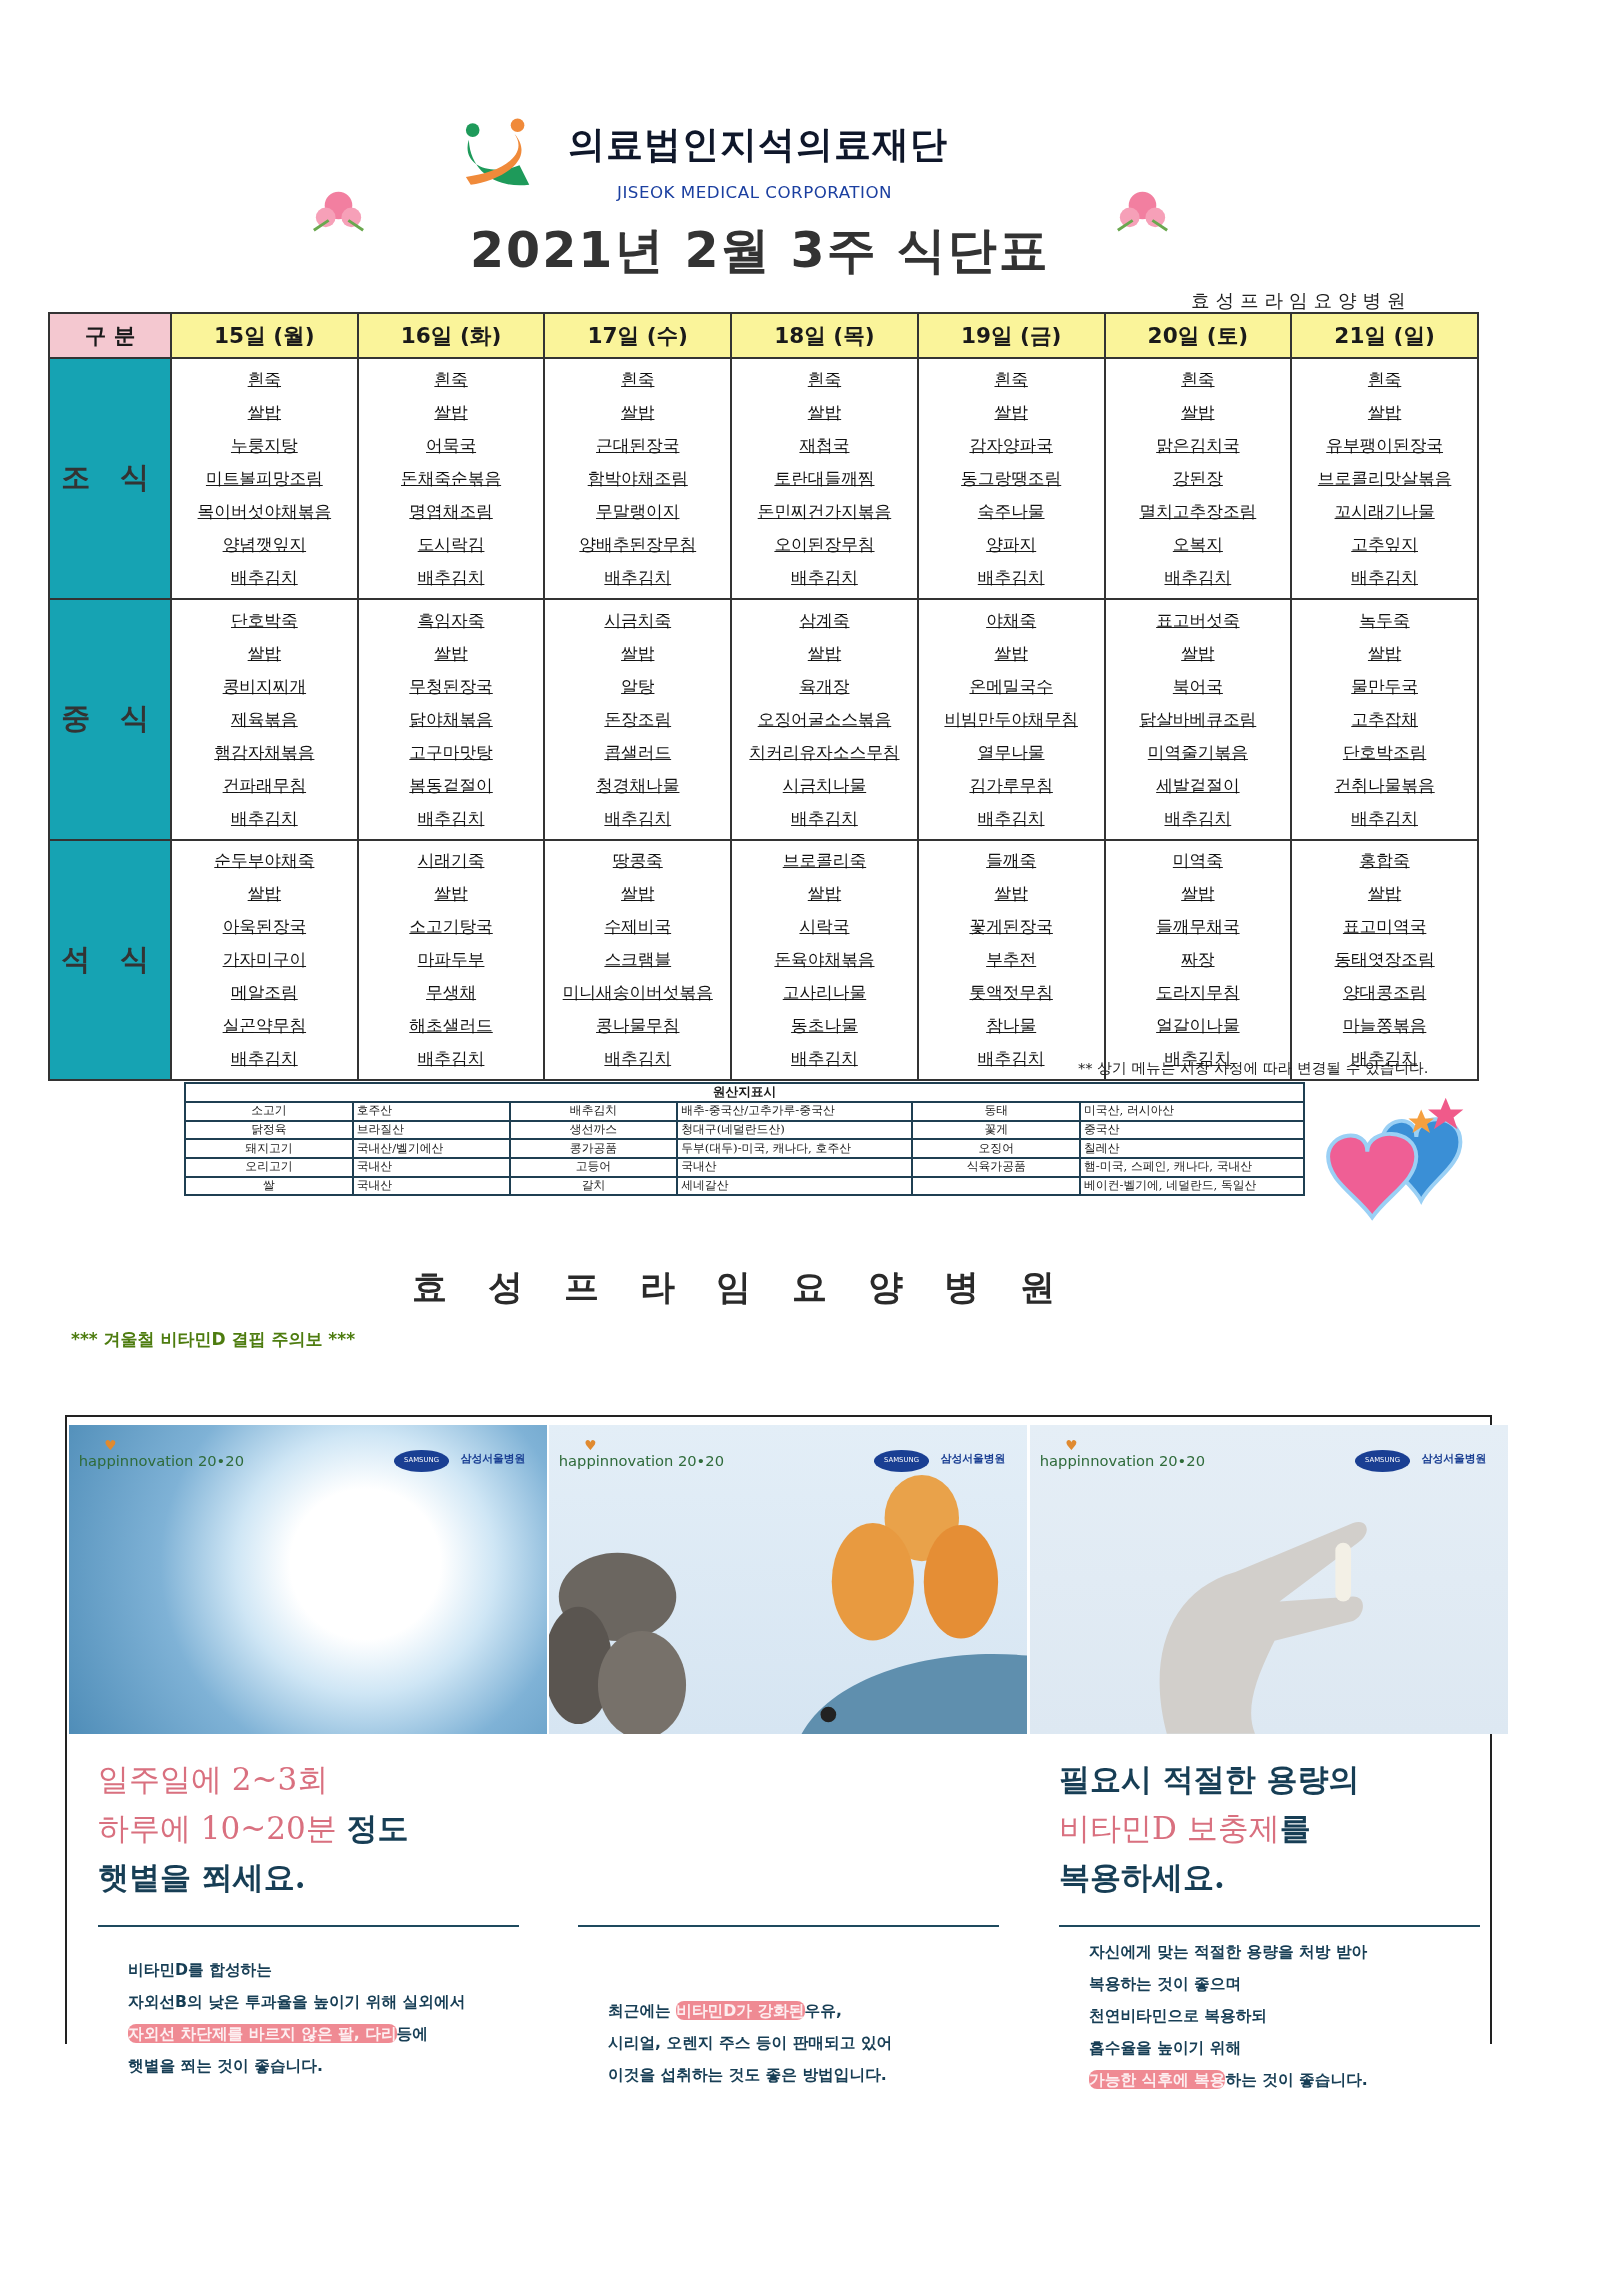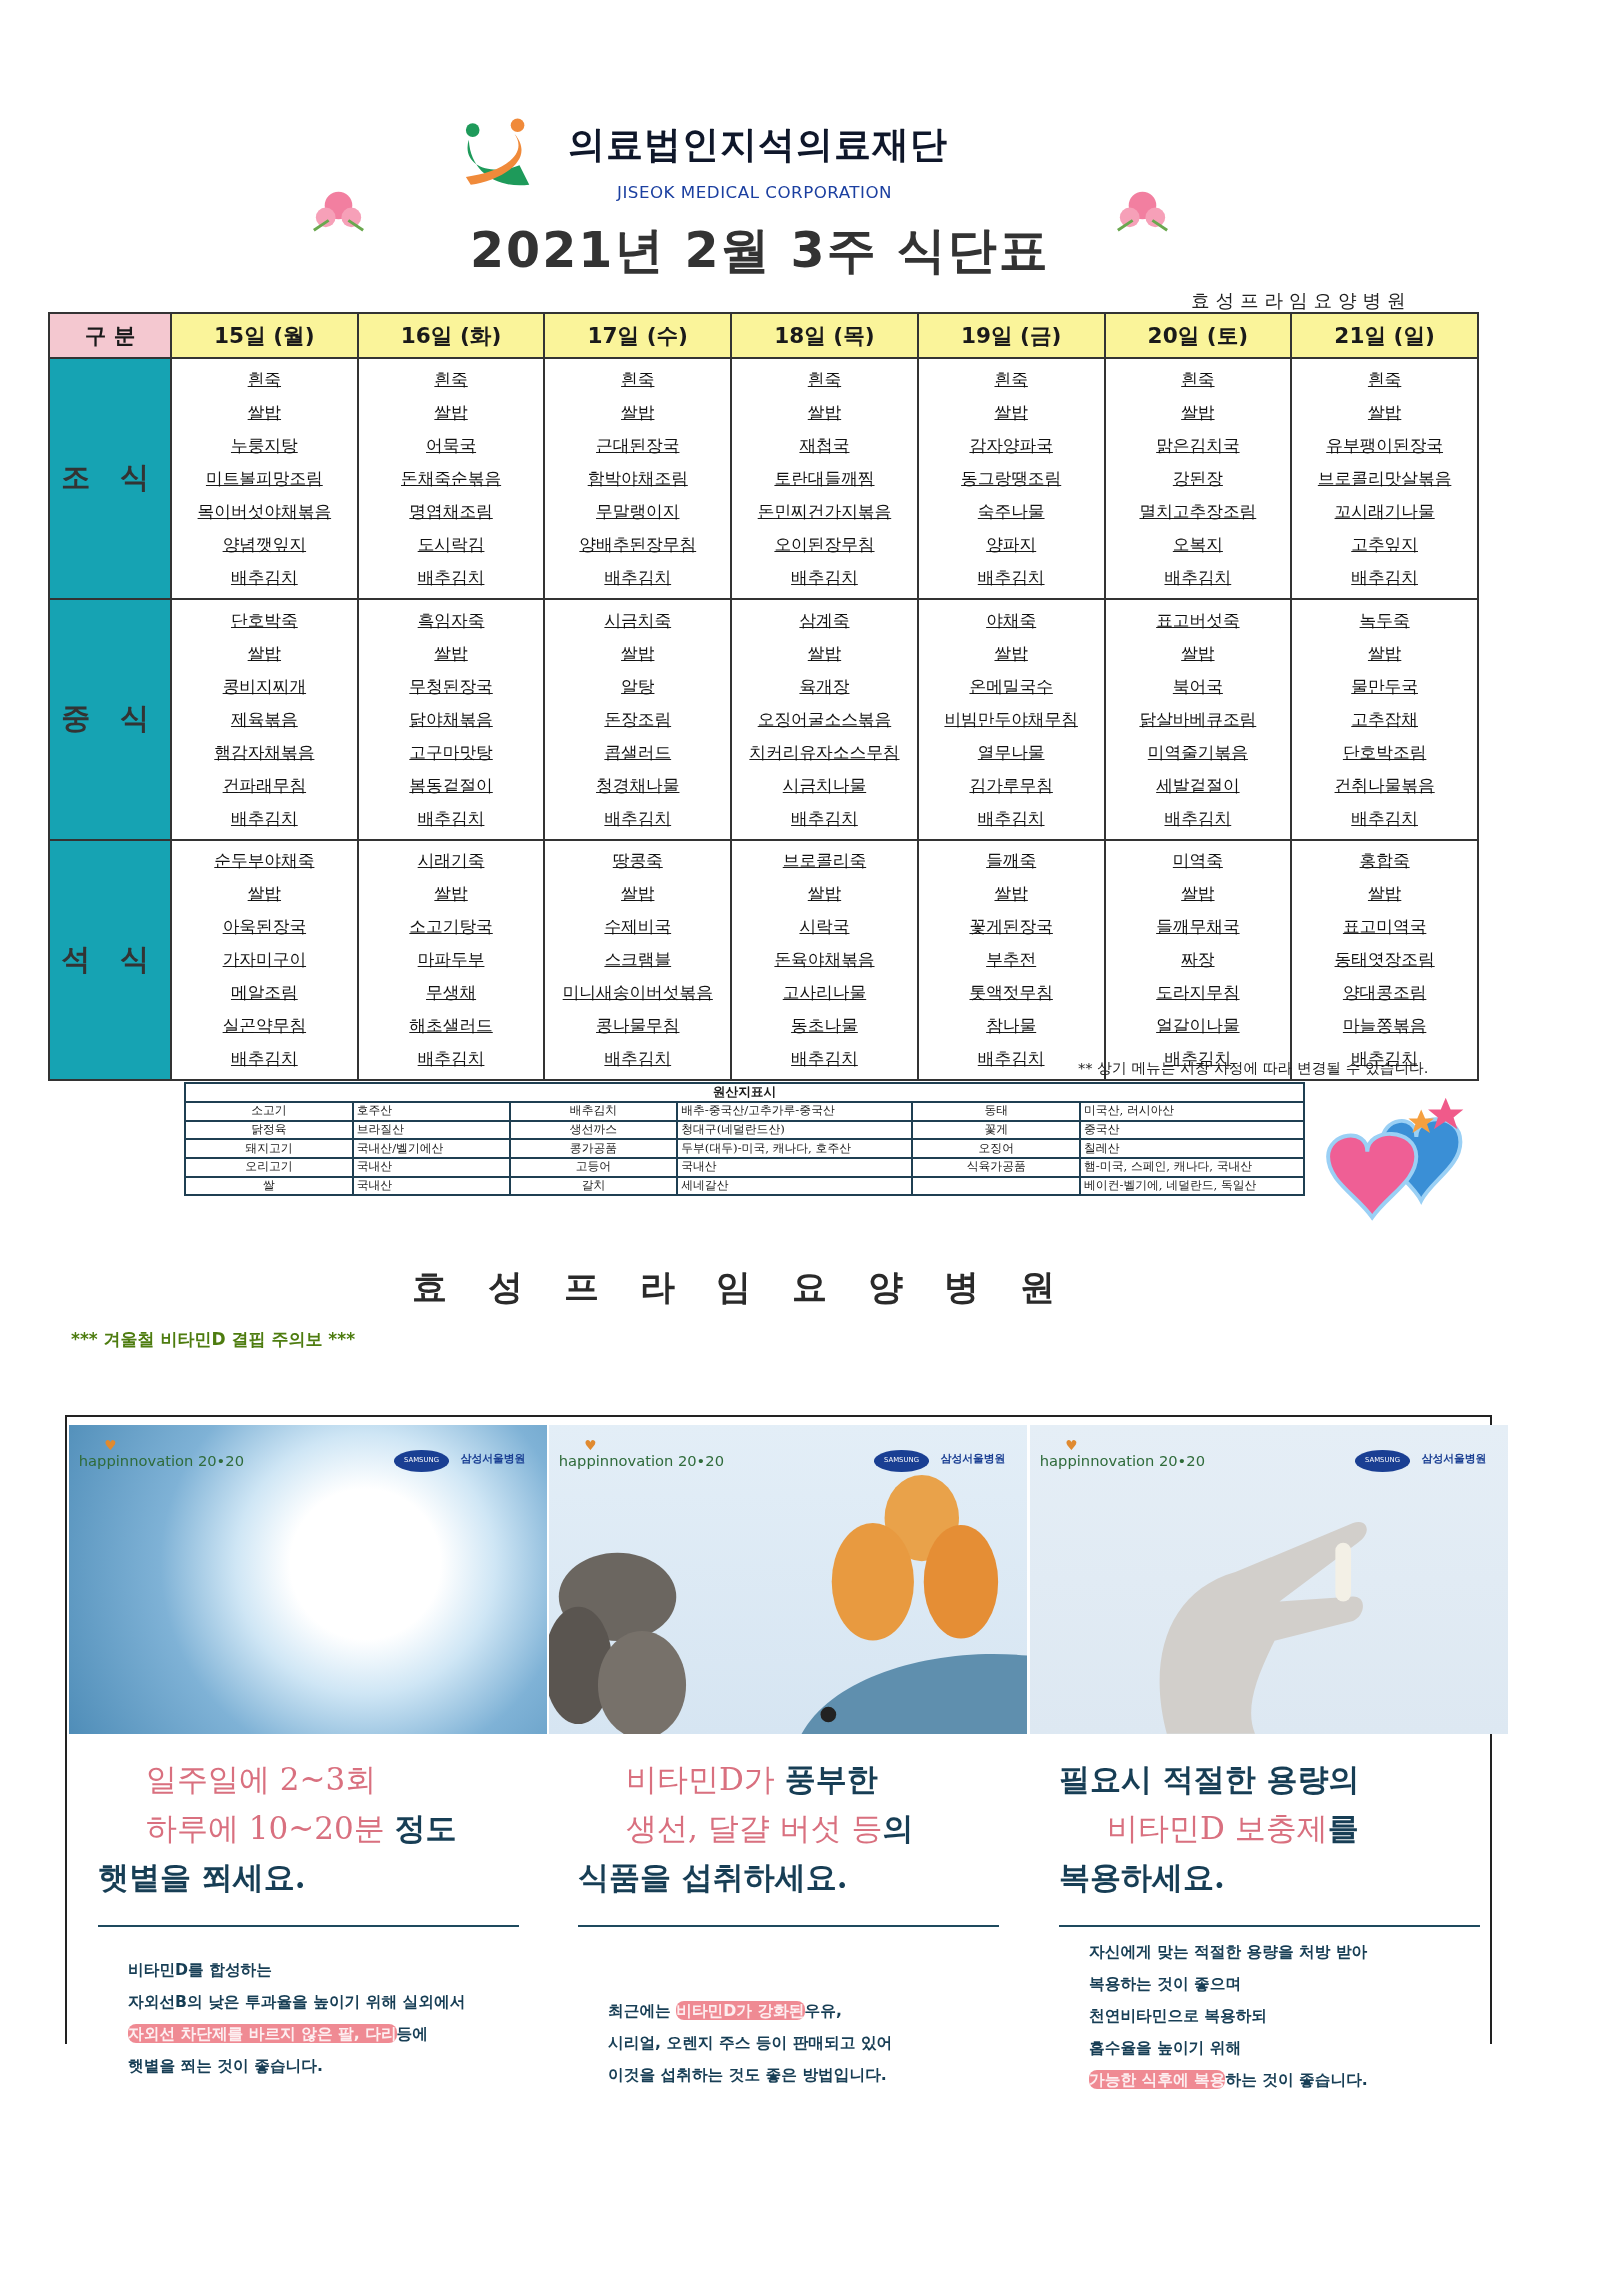--- a/index.html
+++ b/index.html
@@ -38,21 +38,21 @@
 
   
   .poster { left:65px; top:1415px; width:1423px; height:627px; border:2px solid #222; border-bottom:none; }
   .panel { top:0; width:478px; height:627px; }
   .panel-img { position:absolute; left:0; top:7.8px; width:100%; height:309px; overflow:hidden; }
   .brand { position:absolute; left:9.8px; top:27.4px; font-size:14.7px; color:#2f6b3a; }
   .brand .heart { color:#e08a30; font-size:13.7px; position:absolute; left:25.5px; top:-15.7px; }
   .samsung { position:absolute; right:98px; top:25.5px; width:55px; height:21.6px; background:#1a3f93; border-radius:50%; color:#fff; font-size:6.9px; text-align:center; line-height:21.6px; }
   .hosp-logo { position:absolute; right:21.6px; top:27.4px; font-size:10.8px; color:#1a3f93; font-weight:bold; }
   .headline { position:absolute; left:29px; top:338px; font-size:31px; line-height:49px; color:#1e4a5e; font-family:"DejaVu Serif", serif; }
-  .pink { color:#d9707f;margin-left:48px; }
+  .pink { color:#d9707f; }
   .dark { color:#173e55; font-weight:bold; }
   .rule { position:absolute; left:29px; top:508px; width:421px; height:2px; background:#1e4a5e; }
   .body { position:absolute; left:59px; top:537px; font-size:15.7px; line-height:32px; color:#173e55; font-weight:bold; }
   .hl { background:#ef8a93; color:#fdeef0;border-radius:8px; }
 </style>
 </head>
 <body>
 
 <div class="abs logo">
   <svg width="78" height="74" viewBox="0 0 80 75">
@@ -407,25 +407,20 @@
       <div style="position:absolute;left:250px;top:221px;width:230px;height:93px;">
         <svg width="230" height="93" viewBox="0 0 235 95">
             <path d="M0 95 C 30 30, 140 0, 235 10 L 235 95Z" fill="#5f8fae"></path>
             <circle cx="30" cy="70" r="8" fill="#222"></circle>
           </svg>
       </div>
       <div class="brand"><span class="heart">♥</span><span>happinnovation 20•20</span></div>
       <div class="samsung">SAMSUNG</div>
       <div class="hosp-logo">삼성서울병원</div>
     </div>
-    <div class="headline">
-        <div><span class="pink">비타민D가 </span><span class="dark">풍부한</span></div>
-        <div><span class="pink">생선, 달걀 버섯 등</span><span class="dark">의</span></div>
-        <div><span class="dark">식품을 섭취하세요.</span></div>
-      </div>
     <div class="rule"></div>
     <div class="body" style="top:578px;">
         <div><span>최근에는 </span><span class="hl">비타민D가 강화된</span><span>우유,</span></div>
         <div><span>시리얼, 오렌지 주스 등이 판매되고 있어</span></div>
         <div><span>이것을 섭취하는 것도 좋은 방법입니다.</span></div>
       </div>
   </div>
   <div class="abs panel" style="left:963px;">
     <div class="panel-img" style="background:linear-gradient(#e5eef6,#dde8f2);">
       <div style="position:absolute;left:78px;top:88px;width:294px;height:221px;">

